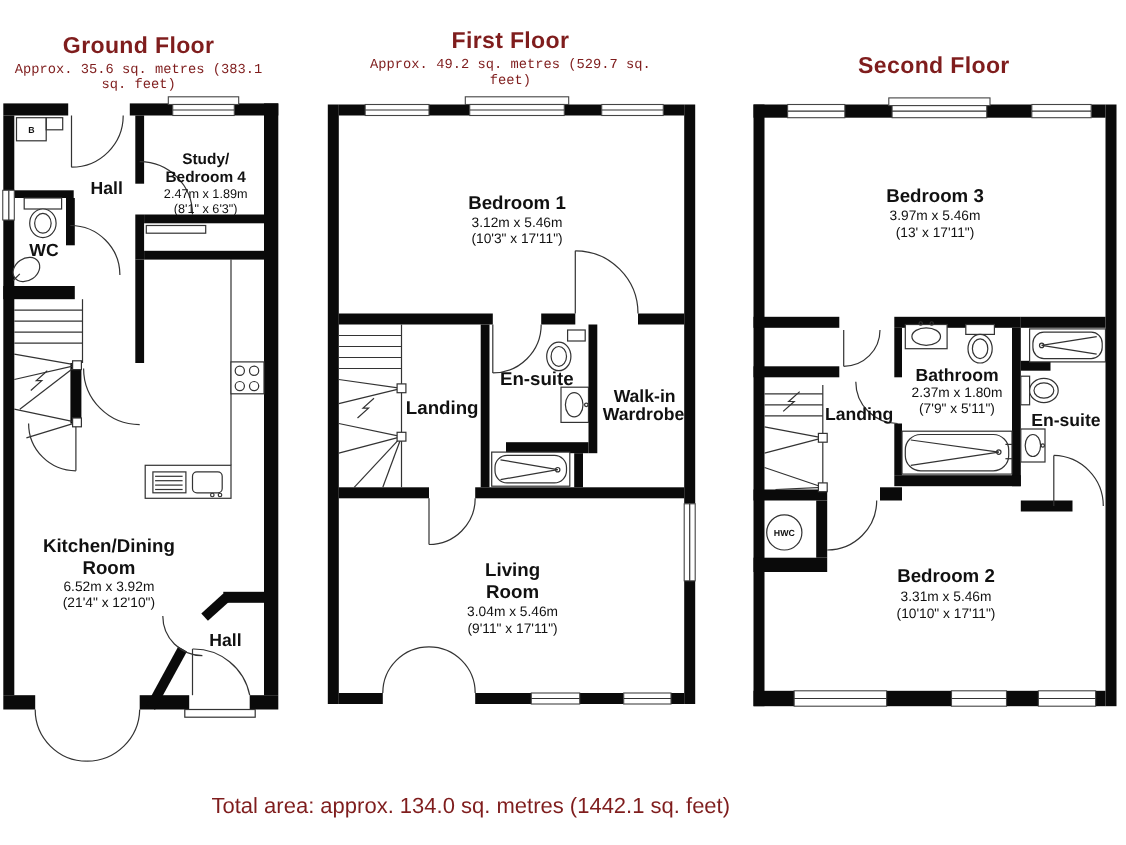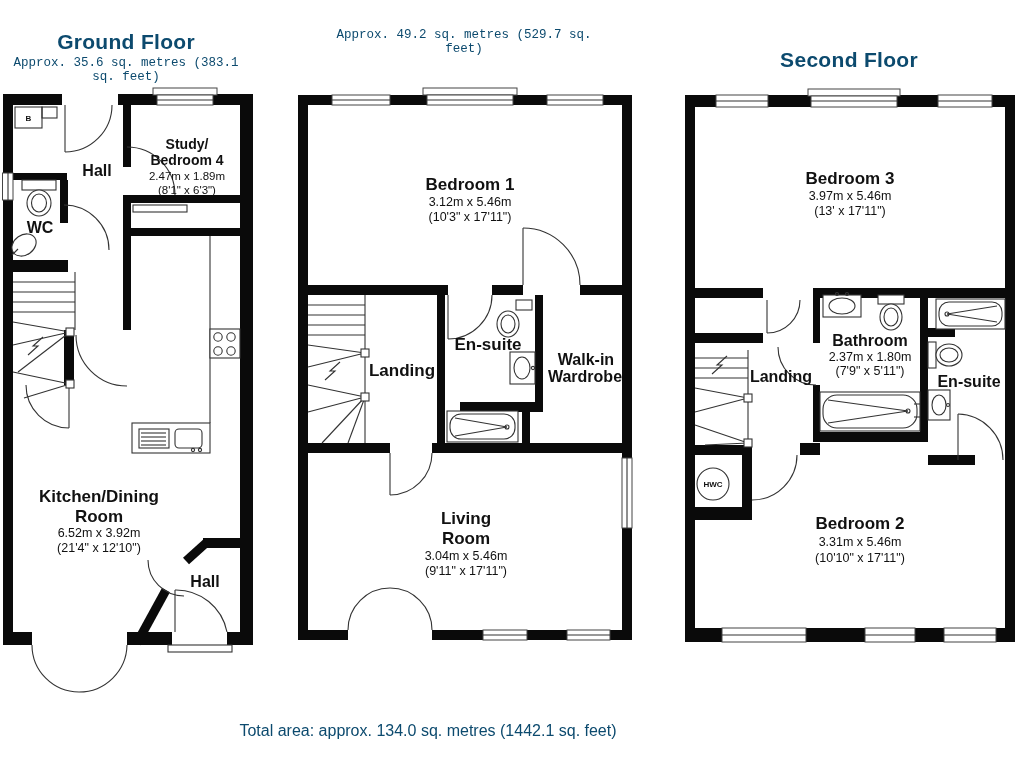--- a/index.html
+++ b/index.html
@@ -1,21 +1,21 @@
 <!DOCTYPE html>
 <html><head>
 <meta charset="utf-8">
 <style>
   html,body{margin:0;padding:0;background:#fff;}
   #stage{position:relative;width:1024px;height:768px;background:#ffffff;overflow:hidden;
-         font-family:"Liberation Sans", sans-serif;color:#0c4a6e;}
+         font-family:"Liberation Sans", sans-serif;color:#7f1d1d;}
   .floor-header{position:absolute;text-align:center;}
   .floor-title{font-size:21px;font-weight:bold;letter-spacing:.3px;}
   .floor-sub{font-size:12.5px;margin-top:2px;font-family:Liberation Mono, monospace;}
-  #footer{position:absolute;left:0;top:722px;width:856px;text-align:center;font-size:16px;}
+  #footer{position:absolute;left:0;top:722px;width:856px;text-align:center;font-size:20px;}
   svg{position:absolute;}
   svg text{font-family:"Liberation Sans", sans-serif;fill:#111;text-anchor:middle;}
   .rlabel{font-weight:bold;font-size:16px;}
   .rlabel-lg{font-weight:bold;font-size:17px;}
   .rlabel-sm{font-weight:bold;font-size:14px;}
   .rdim{font-size:12.5px;}
   .rdim-sm{font-size:11.5px;}
   .tiny{font-weight:bold;font-size:8px;}
   .wall{fill:#0a0a0a;stroke:none;}
   .thin{stroke:#333;stroke-width:1.1;fill:none;}
@@ -25,20 +25,21 @@
 </head>
 <body>
 
 <div id="stage">
 
   <div class="floor-header" style="left:4px;top:30px;width:244px;">
     <div class="floor-title">Ground Floor</div>
     <div class="floor-sub">Approx. 35.6 sq. metres (383.1 sq. feet)</div>
   </div>
   <div class="floor-header" style="left:336px;top:26px;width:256px;">
+    <div class="floor-title">First Floor</div>
     <div class="floor-sub">Approx. 49.2 sq. metres (529.7 sq. feet)</div>
   </div>
   <div class="floor-header" style="left:718px;top:48px;width:262px;">
     <div class="floor-title">Second Floor</div>
   </div>
 
   <svg style="left:0;top:85px" width="262" height="620" viewBox="0 85 262 620">
     <g>
       <rect class="wall" x="3" y="94" width="59" height="11"></rect>
       <rect class="wall" x="118" y="94" width="39" height="11"></rect>

